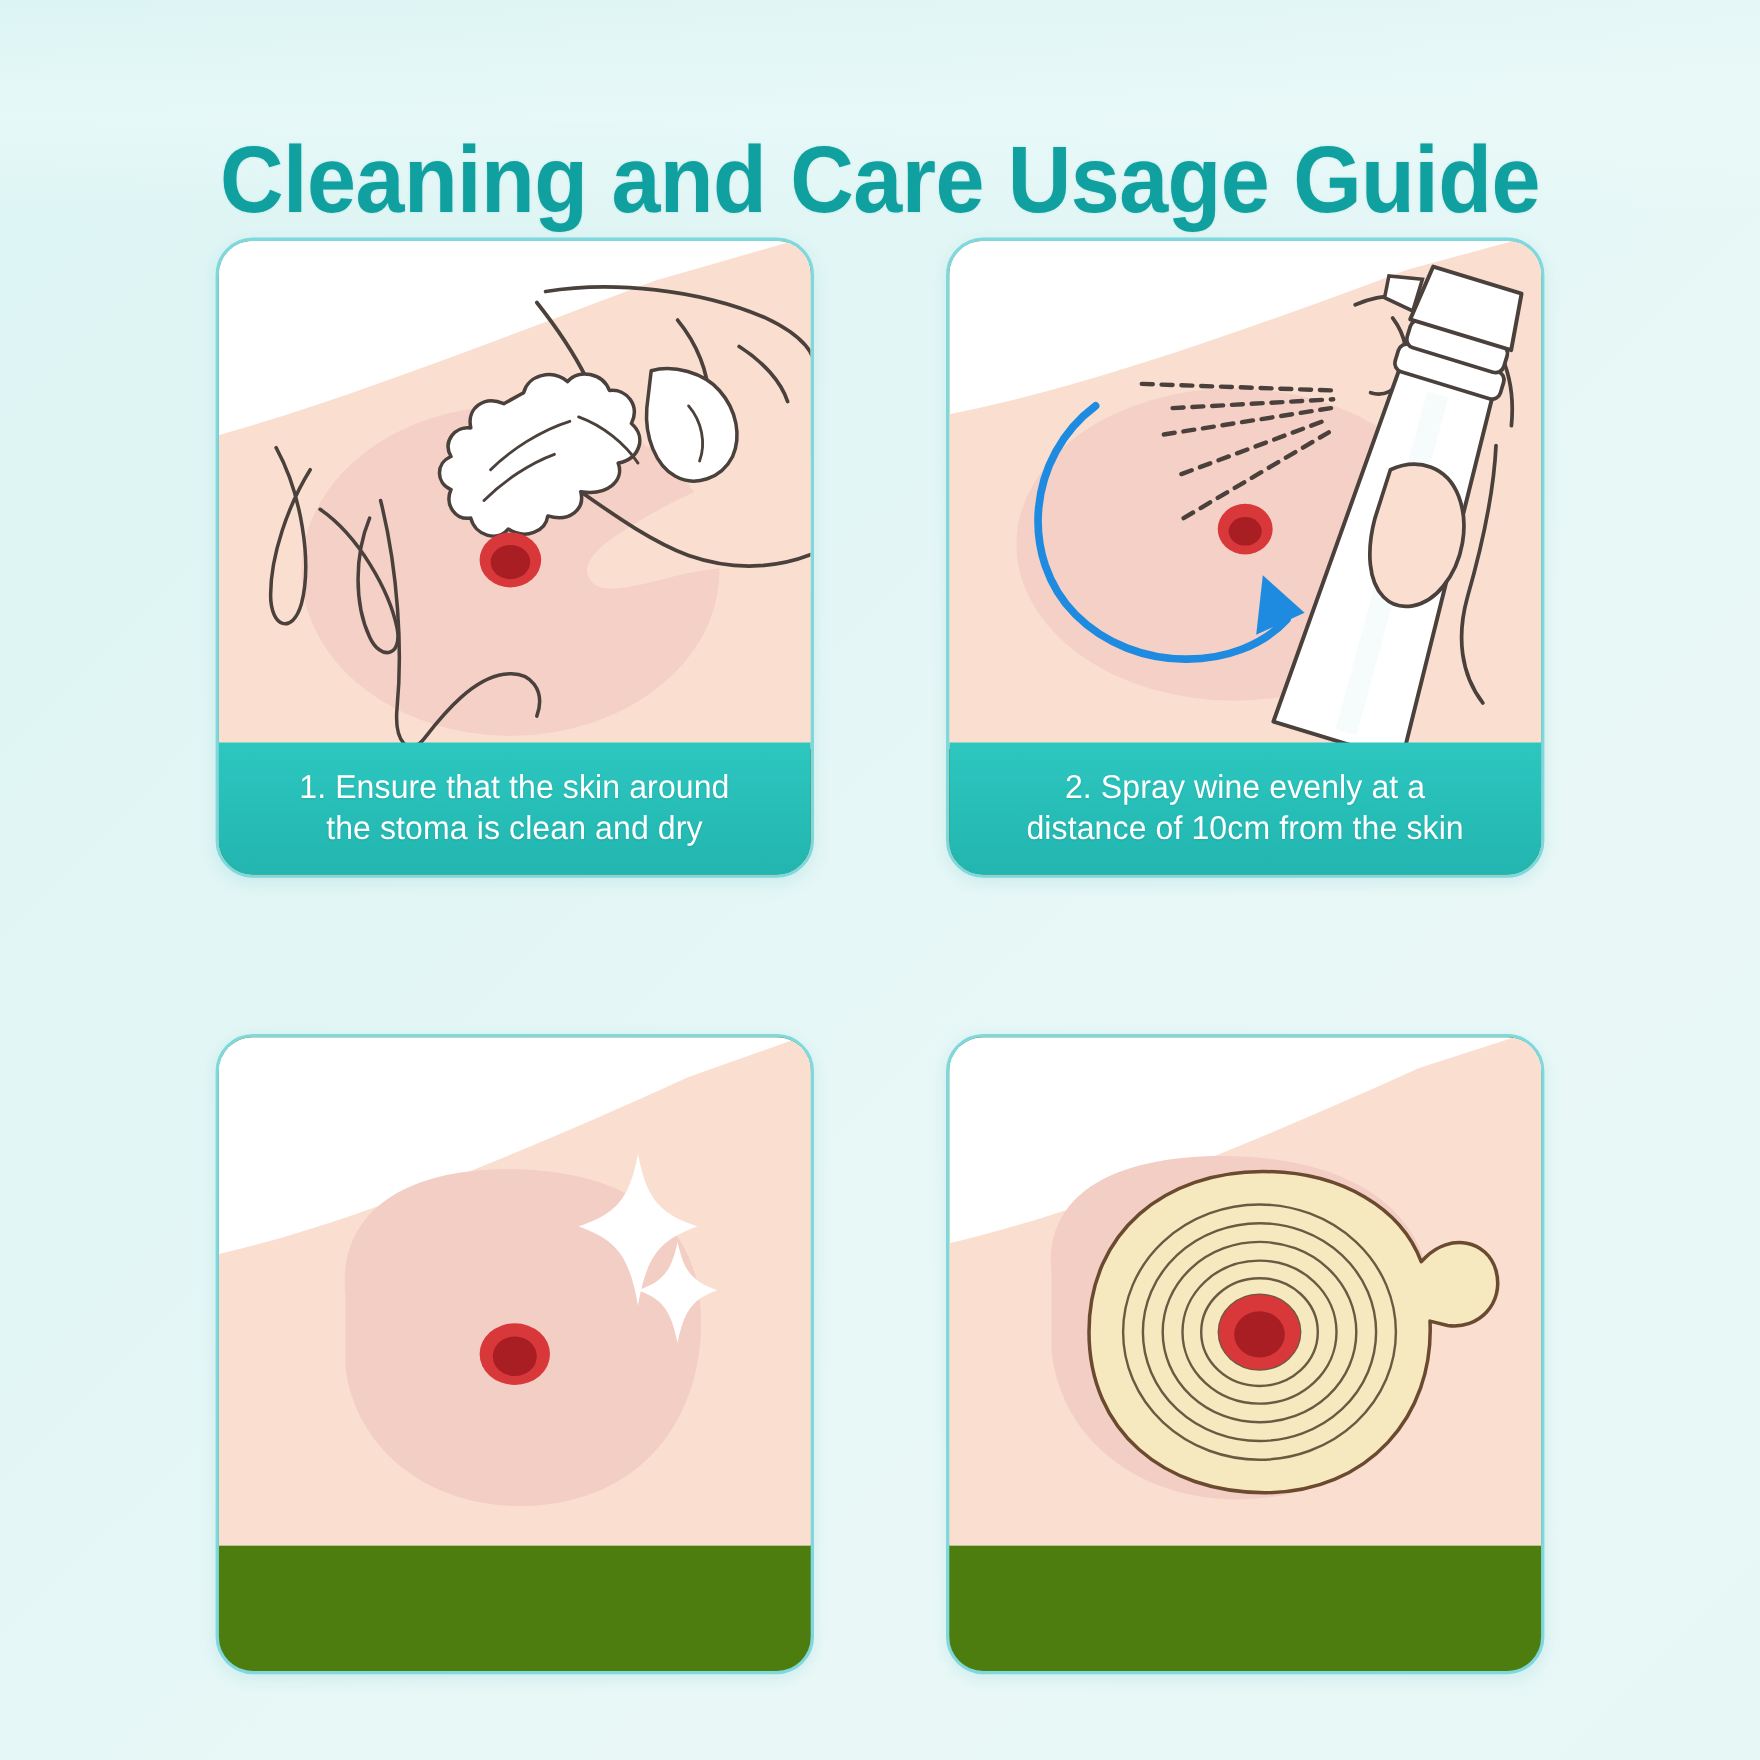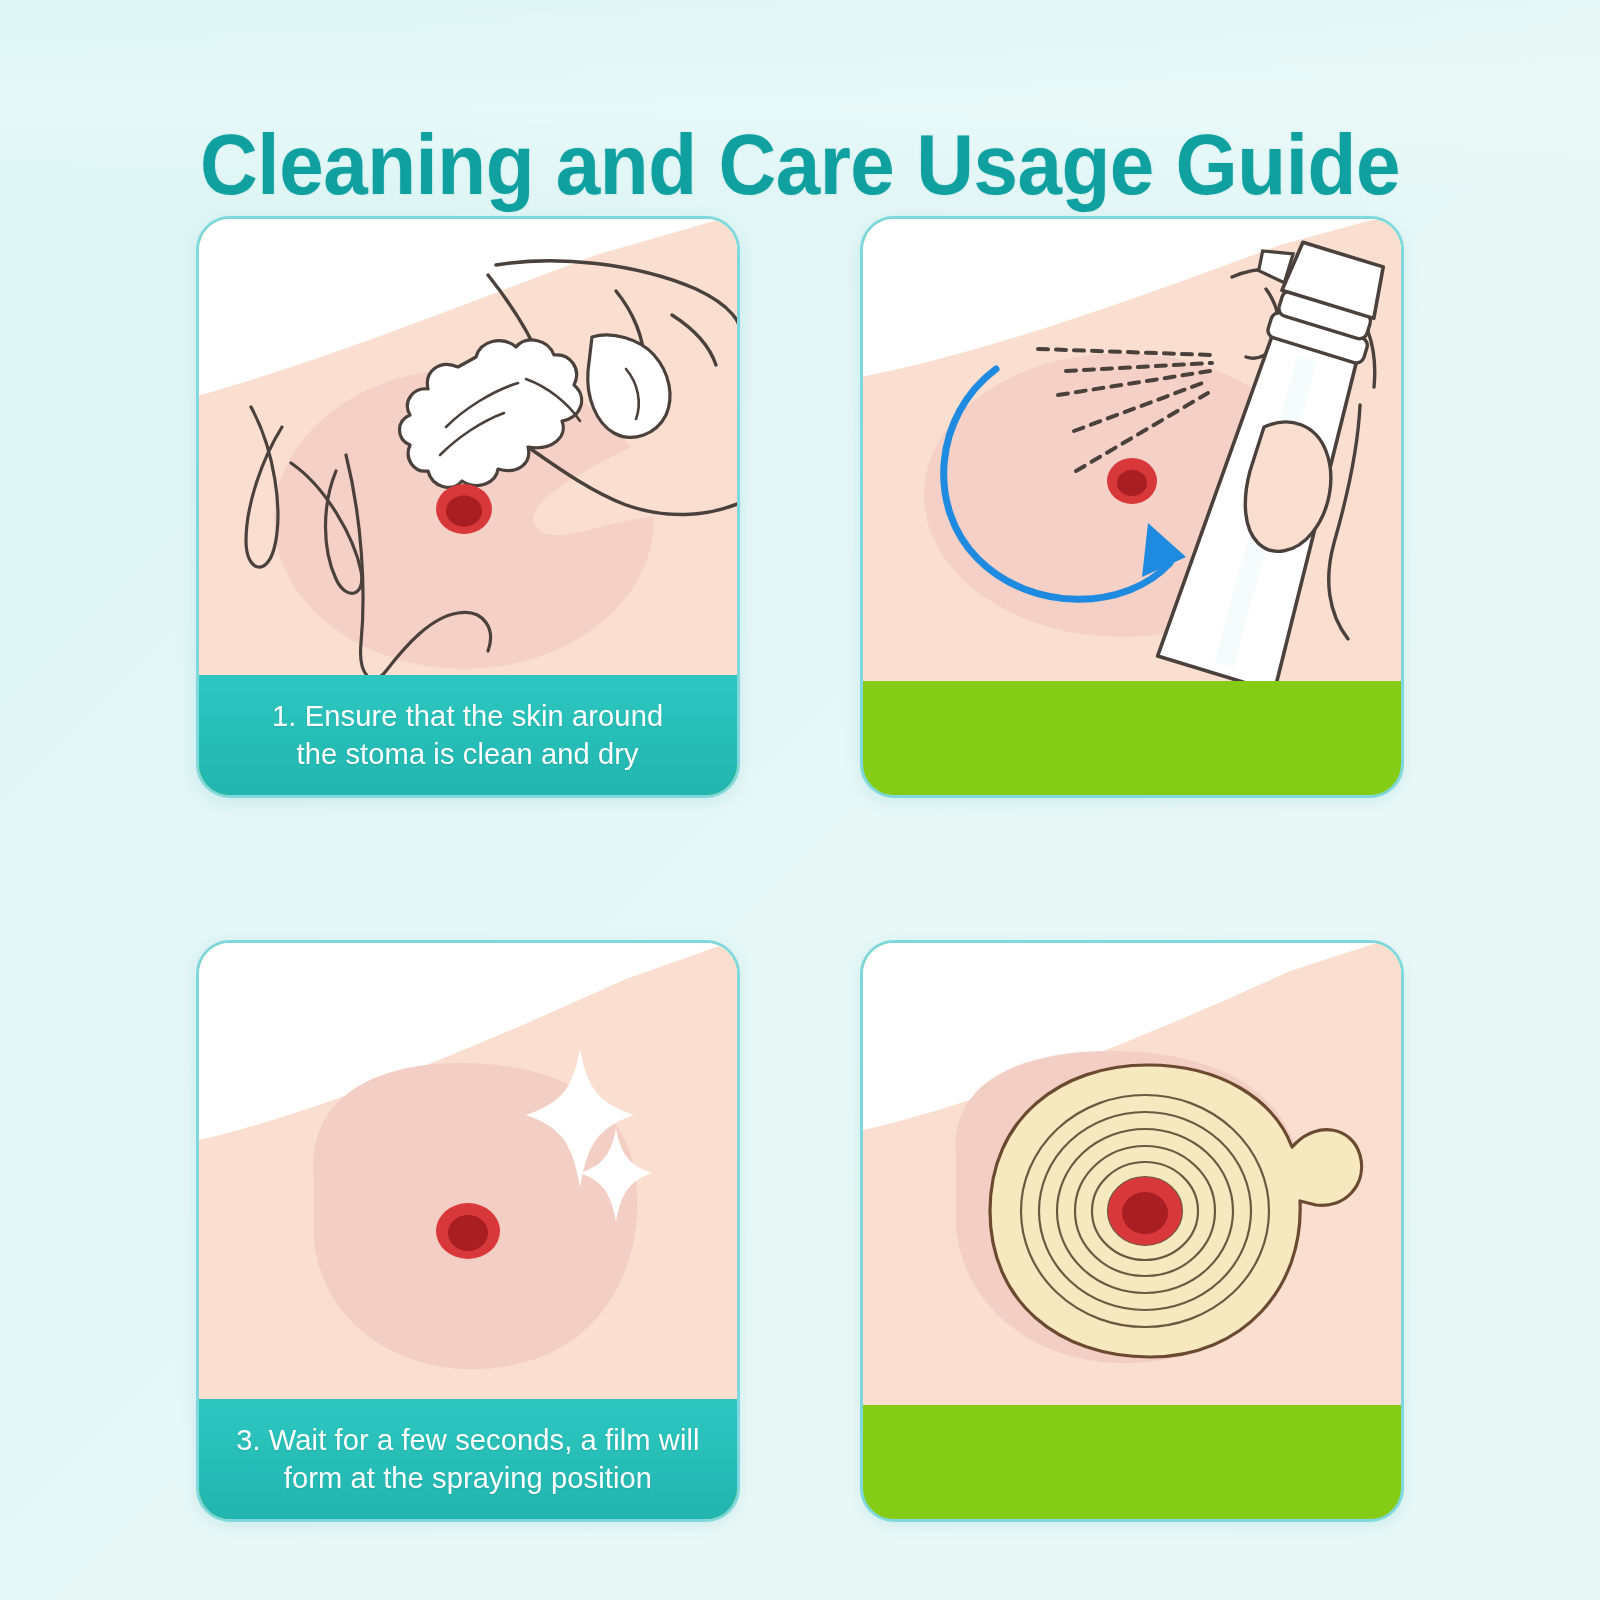--- a/index.html
+++ b/index.html
@@ -53,21 +53,21 @@
     grid-template-columns: 544px 544px;
     grid-template-rows: 582px 582px;
     column-gap: 120px;
     row-gap: 142px;
   }
 
   .card {
     position: relative;
     border-radius: 34px;
     border: 3px solid #7fd8dd;
-    background: #84cc16;
+    background: #4d7c0f;
     overflow: hidden;
     box-shadow: 0 4px 14px rgba(120,200,205,0.22);
   }
 
   .illus {
     position: absolute;
     left: 0; top: 0;
     width: 100%;
     height: 462px;
     overflow: hidden;
@@ -215,20 +215,26 @@
             <path d="M360 36 L 330 42 L 332 62 L 360 66 Z" fill="#ffffff" stroke="#4a403c" stroke-width="3.2"></path>
 
             <path d="M394 132 L 414 132 L 424 450 L 404 450 Z" fill="#f4fbfc" opacity="0.85"></path>
           </g>
 
           <path d="M404 208 C 430 196, 456 206, 466 232 C 476 258, 470 292, 452 314
                    C 436 334, 412 338, 398 324 C 384 310, 382 282, 390 252 Z" fill="#fadfd1" stroke="#4a403c" stroke-width="3.4" stroke-linejoin="round"></path>
         </g>
       </svg>
     </div>
+    <div class="caption">
+      <div class="caption-text">
+        <span class="ln">2. Spray wine evenly at a</span>
+        <span class="ln">distance of 10cm from the skin</span>
+      </div>
+    </div>
   </div>
 
   <div class="card">
     <div class="illus">
       <svg viewBox="0 0 544 462" preserveAspectRatio="xMidYMid slice">
         <defs>
           <clipPath id="c3">
               <rect x="0" y="0" width="544" height="462"></rect>
             </clipPath>
         </defs>
@@ -241,26 +247,20 @@
 
           <path d="M384 106 C 392 148, 404 160, 438 172 C 404 184, 392 198, 384 244
                    C 376 198, 364 184, 330 172 C 364 160, 376 148, 384 106 Z" fill="#ffffff"></path>
           <path d="M420 186 C 426 214, 434 222, 456 230 C 434 238, 426 248, 420 278
                    C 414 248, 406 238, 384 230 C 406 222, 414 214, 420 186 Z" fill="#ffffff"></path>
 
           <ellipse cx="272" cy="288" rx="32" ry="28" fill="#d9383b"></ellipse>
           <ellipse cx="272" cy="290" rx="20" ry="18" fill="#a81e22"></ellipse>
         </g>
       </svg>
-    </div>
-    <div class="caption">
-      <div class="caption-text">
-        <span class="ln">3. Wait for a few seconds, a film will</span>
-        <span class="ln">form at the spraying position</span>
-      </div>
     </div>
   </div>
 
   <div class="card">
     <div class="illus">
       <svg viewBox="0 0 544 462" preserveAspectRatio="xMidYMid slice">
         <defs>
           <clipPath id="c4">
               <rect x="0" y="0" width="544" height="462"></rect>
             </clipPath>

